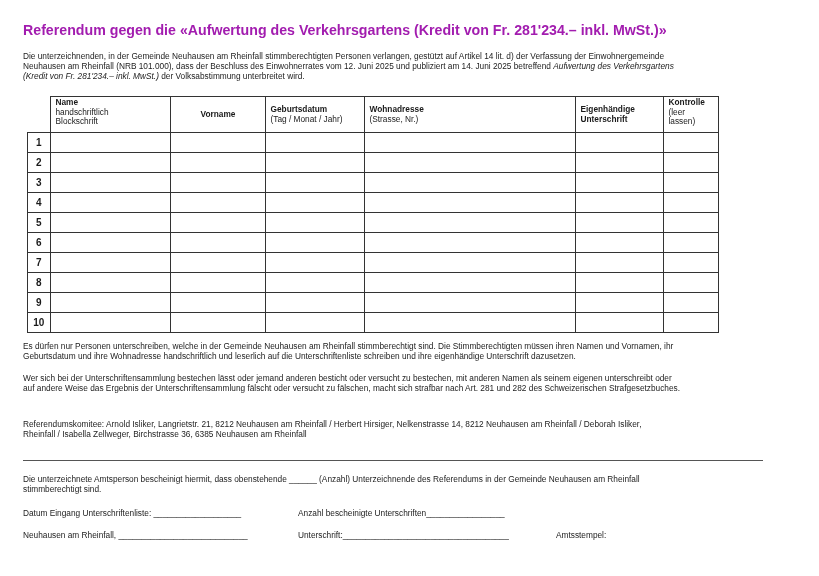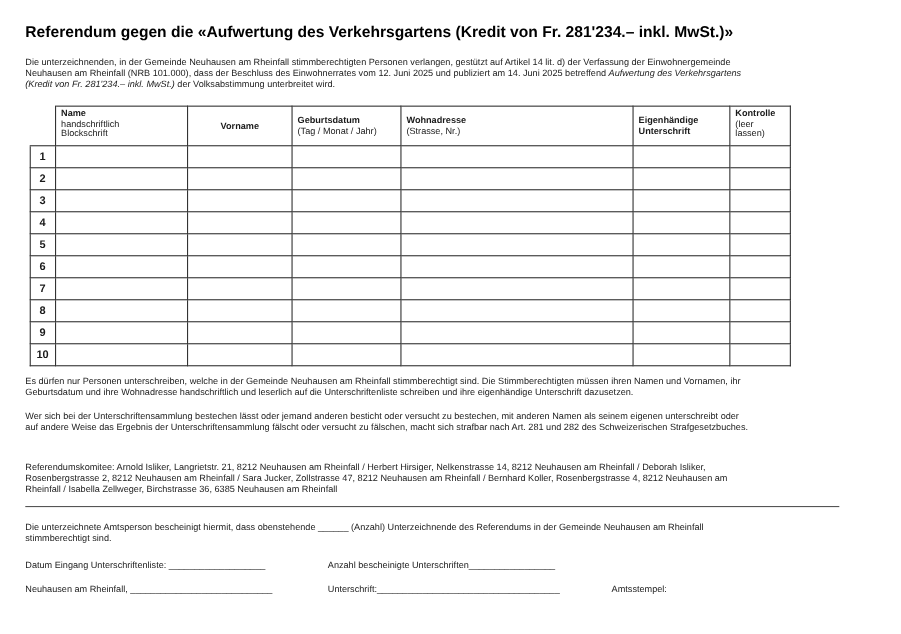--- a/index.html
+++ b/index.html
@@ -2,21 +2,21 @@
 <html><head>
 <meta charset="utf-8">
 <style>
   html, body { margin: 0; padding: 0; background: #ffffff; }
   body {
     width: 819px; height: 576px; position: relative; overflow: hidden;
     font-family: "Liberation Sans", sans-serif; color: #1a1a1a;
   }
   .abs { position: absolute; }
   .title {
-    left: 23px; top: 22px; font-size: 14.2px; font-weight: bold; white-space: nowrap; color: #000000;
+    left: 23px; top: 22px; font-size: 14.2px; font-weight: bold; white-space: nowrap; color: #a21caf;
   }
   .para {
     left: 23px; font-size: 8.3px; line-height: 10.2px; width: 770px; color: #222;
   }
   .para i { font-style: italic; }
   table.sig {
     position: absolute; left: 27px; top: 96px; border-collapse: collapse;
     font-size: 8.3px;
     padding-left: 28px;
   }
@@ -175,21 +175,20 @@
   <div>Geburtsdatum und ihre Wohnadresse handschriftlich und leserlich auf die Unterschriftenliste schreiben und ihre eigenhändige Unterschrift dazusetzen.</div>
 </div>
 
 <div class="abs para" style="top:373px;">
   <div>Wer sich bei der Unterschriftensammlung bestechen lässt oder jemand anderen besticht oder versucht zu bestechen, mit anderen Namen als seinem eigenen unterschreibt oder</div>
   <div>auf andere Weise das Ergebnis der Unterschriftensammlung fälscht oder versucht zu fälschen, macht sich strafbar nach Art. 281 und 282 des Schweizerischen Strafgesetzbuches.</div>
 </div>
 
 <div class="abs para" style="top:419px;">
   <div>Referendumskomitee: Arnold Isliker, Langrietstr. 21, 8212 Neuhausen am Rheinfall / Herbert Hirsiger, Nelkenstrasse 14, 8212 Neuhausen am Rheinfall / Deborah Isliker,</div>
-  <div>Rosenbergstrasse 2, 8212 Neuhausen am Rheinfall / Sara Jucker, Zollstrasse 47, 8212 Neuhausen am Rheinfall / Bernhard Koller, Rosenbergstrasse 4, 8212 Neuhausen am</div>
   <div>Rheinfall / Isabella Zellweger, Birchstrasse 36, 6385 Neuhausen am Rheinfall</div>
 </div>
 
 <div class="abs sepline"></div>
 
 <div class="abs para" style="top:474px;">
   <div>Die unterzeichnete Amtsperson bescheinigt hiermit, dass obenstehende ______ (Anzahl) Unterzeichnende des Referendums in der Gemeinde Neuhausen am Rheinfall</div>
   <div>stimmberechtigt sind.</div>
 </div>
 

